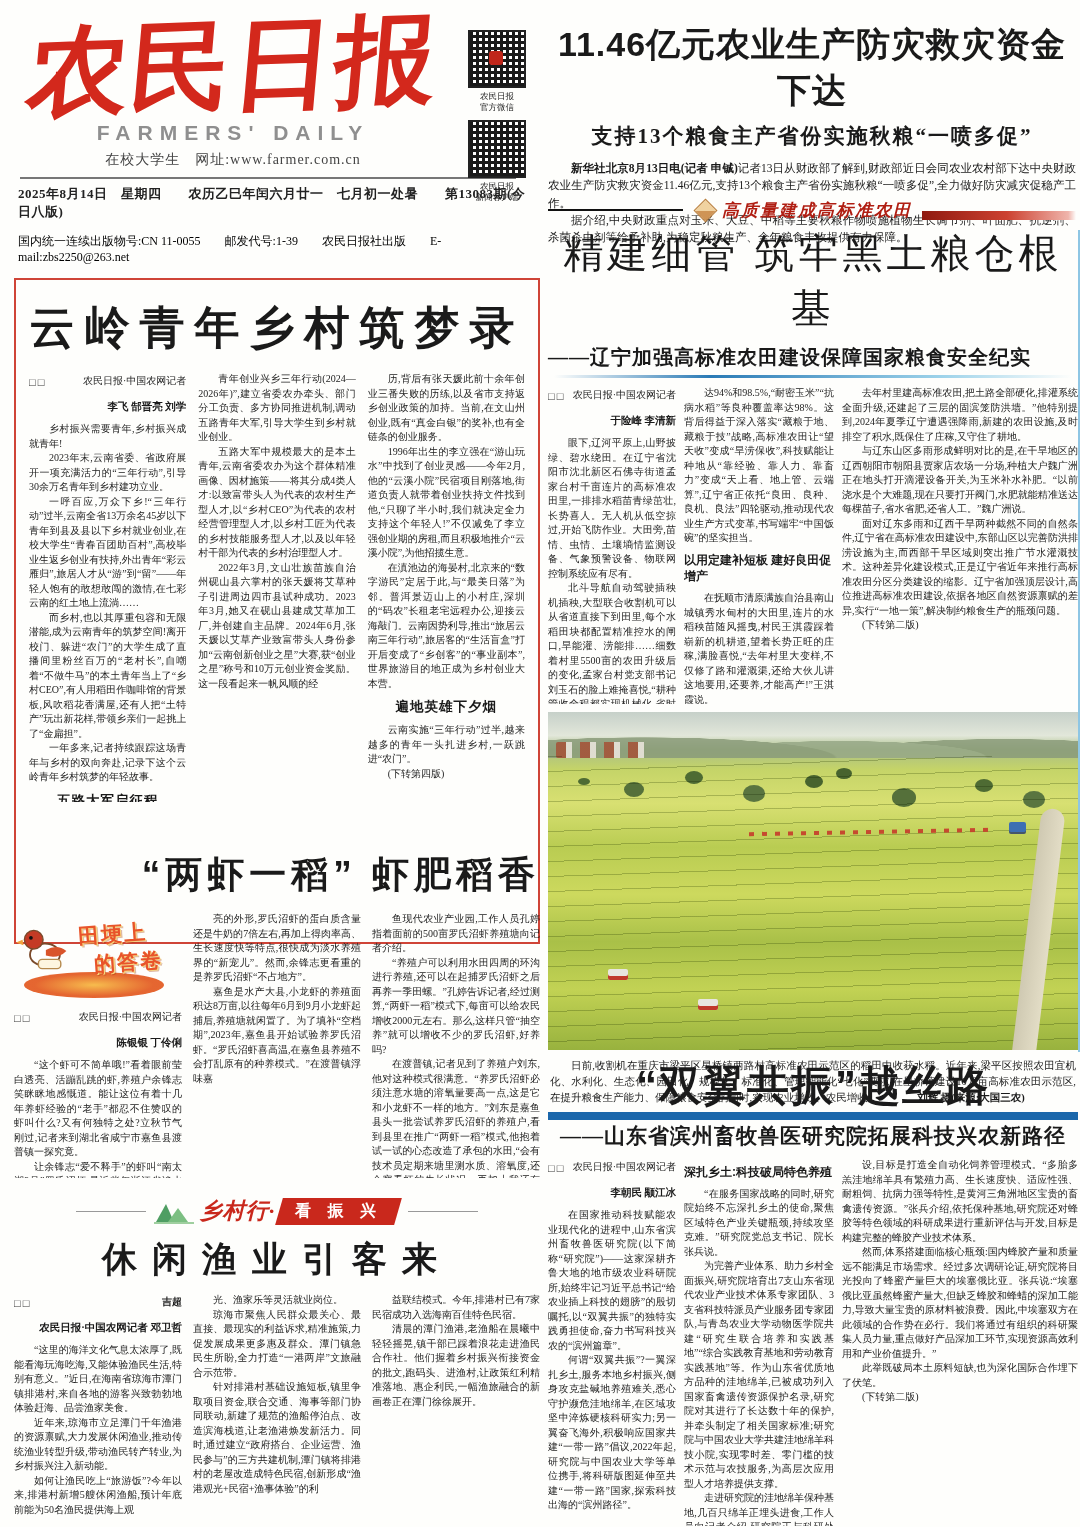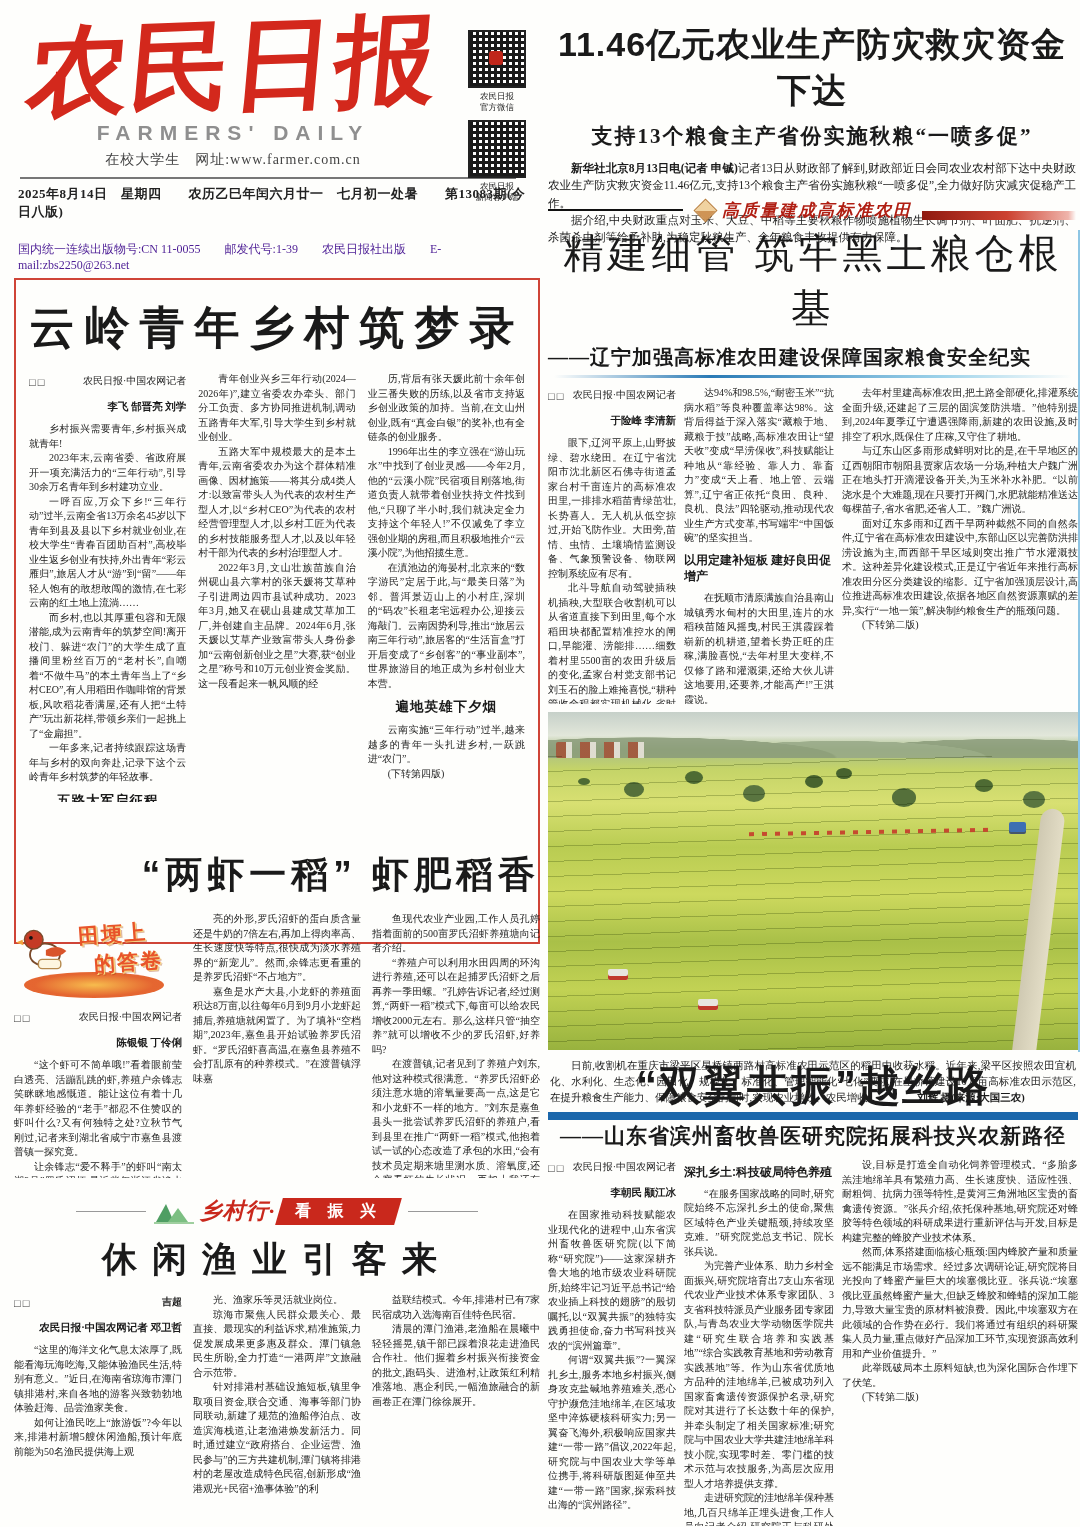--- a/index.html
+++ b/index.html
@@ -7,21 +7,21 @@
         font-family:"Liberation Serif","DejaVu Serif",serif;color:#1a1a1a;}
   
   .masthead{position:absolute;left:18px;top:14px;width:520px;height:252px;}
   .logo-cn{font-size:100px;line-height:1.05;font-weight:bold;color:#d3281c;letter-spacing:2px;
            transform:skewX(-7deg) rotate(-2deg);width:430px;text-align:center;}
   .logo-en{width:430px;text-align:center;font-family:"Liberation Sans",sans-serif;font-weight:bold;
            font-size:21px;letter-spacing:7px;color:#8f8f8f;margin-top:2px;}
   .site-line{width:430px;text-align:center;font-size:14px;color:#444;margin-top:6px;letter-spacing:1px;}
   .mast-rule{width:496px;height:2px;background:#777;margin:8px 0 6px 2px;}
   .dateline1{font-size:13px;font-weight:bold;color:#222;letter-spacing:.5px;}
-  .dateline2{font-size:12px;color:#4c1d95;margin-top:20px;}
+  .dateline2{font-size:12px;color:#000000;margin-top:12px;}
   .qr-block{position:absolute;right:10px;top:16px;width:62px;}
   .qr{width:54px;height:54px;margin:0 auto;background:#fff;border:2px solid #222;position:relative;
       background-image:repeating-linear-gradient(0deg,#1a1a1a 0 3px,transparent 3px 6px),
                        repeating-linear-gradient(90deg,#1a1a1a 0 3px,rgba(255,255,255,.85) 3px 6px);}
   .qr .dot{position:absolute;left:19px;top:19px;width:14px;height:14px;background:#c0261a;border-radius:3px;}
   .qr-cap{font-size:8.5px;text-align:center;line-height:1.25;margin:3px 0 8px;color:#222;}
   
   .cols{display:flex;}
   .col{overflow:hidden;}
   .col p{margin:0;text-indent:2em;text-align:justify;font-size:10px;line-height:1.45;color:#1c1c1c;}
@@ -313,20 +313,21 @@
     <h1>休闲渔业引客来</h1>
     <div class="cols">
       <div class="col fsh-col">
         <div class="byline">
           <span class="boxes">□□</span>
           <span class="role" style="font-weight:bold">吉超</span>
         </div>
         <div class="byline-names">农民日报·中国农网记者 邓卫哲</div>
         <div>
             <p>“这里的海洋文化气息太浓厚了,既能看海玩海吃海,又能体验渔民生活,特别有意义。”近日,在海南省琼海市潭门镇排港村,来自各地的游客兴致勃勃地体验赶海、品尝渔家美食。</p>
+            <p>近年来,琼海市立足潭门千年渔港的资源禀赋,大力发展休闲渔业,推动传统渔业转型升级,带动渔民转产转业,为乡村振兴注入新动能。</p>
             <p>如何让渔民吃上“旅游饭”?今年以来,排港村新增5艘休闲渔船,预计年底前能为50名渔民提供海上观</p>
           </div>
       </div>
       <div class="col fsh-col">
         <div>
             <p>光、渔家乐等灵活就业岗位。</p>
             <p>琼海市聚焦人民群众最关心、最直接、最现实的利益诉求,精准施策,力促发展成果更多惠及群众。潭门镇急民生所盼,全力打造“一港两岸”文旅融合示范带。</p>
             <p>针对排港村基础设施短板,镇里争取项目资金,联合交通、海事等部门协同联动,新建了规范的渔船停泊点、改造滨海栈道,让老渔港焕发新活力。同时,通过建立“政府搭台、企业运营、渔民参与”的三方共建机制,潭门镇将排港村的老屋改造成特色民宿,创新形成“渔港观光+民宿+渔事体验”的利</p>
           </div>
       </div>

